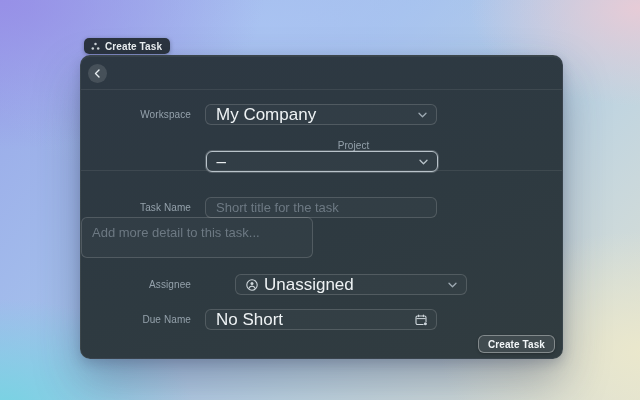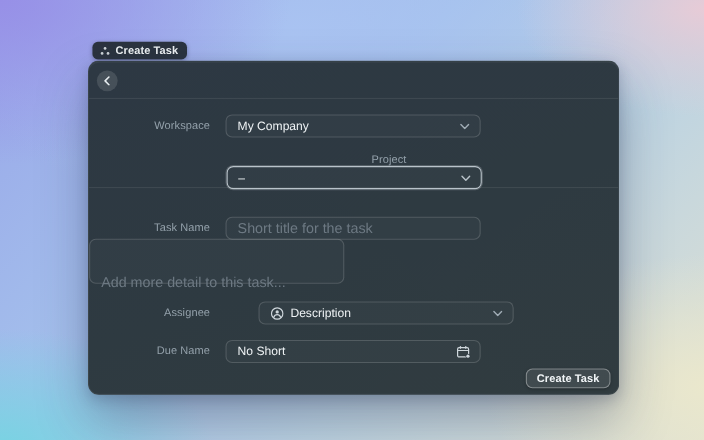--- a/index.html
+++ b/index.html
@@ -44,27 +44,27 @@
     font-size:10px;color:#94a1ab;letter-spacing:.1px;
   }
   .control{
     position:relative;width:232px;height:21px;box-sizing:border-box;flex:none;
     background:rgba(255,255,255,0.025);
     border:1px solid rgba(255,255,255,0.15);border-radius:6px;
     display:flex;align-items:center;padding:0 10px;gap:6px;cursor:pointer;
   }
   .control.focused{border-color:#b9c3ca;box-shadow:0 0 0 1px rgba(226,233,237,0.22);}
   .control.area{height:41px;align-items:flex-start;padding:0;}
-  .val{font-size:11px;font-weight:500;color:#eef2f4;white-space:nowrap;}
+  .val{font-size:17px;font-weight:500;color:#eef2f4;white-space:nowrap;}
   .control input,.control textarea{
     width:100%;height:100%;background:transparent;border:none;outline:none;resize:none;
     font-family:"Liberation Sans","DejaVu Sans",sans-serif;
     font-size:13px;color:#eef2f4;padding:0;
   }
-  .control.area textarea{padding:6px 10px;line-height:1.35;margin-top:24px;}
+  .control.area textarea{padding:6px 10px;line-height:1.35;}
   .control input::placeholder,.control textarea::placeholder{color:#6d7983;font-weight:400;}
   .chev{position:absolute;right:9px;top:50%;transform:translateY(-50%);display:flex;}
   .cal{position:absolute;right:8px;top:50%;transform:translateY(-50%);display:flex;}
   .submit{
     position:absolute;right:7px;bottom:5px;height:18px;padding:0 9px;
     border-radius:6px;border:1px solid rgba(255,255,255,0.35);
     background:rgba(255,255,255,0.08);color:#f2f6f8;cursor:pointer;
     font-family:"Liberation Sans","DejaVu Sans",sans-serif;
     font-size:10px;font-weight:700;letter-spacing:.1px;
     box-shadow:0 1px 3px rgba(0,0,0,0.25);
@@ -132,21 +132,21 @@
   </div>
 
   <div class="row" style="top:218px;gap:30px;">
     <div class="lbl">Assignee</div>
     <div class="control">
       <svg width="12" height="12" viewBox="0 0 12 12">
         <circle cx="6" cy="6" r="5.2" fill="none" stroke="#cfd7dc" stroke-width="1.1"></circle>
         <circle cx="6" cy="4.6" r="1.5" fill="#cfd7dc"></circle>
         <path d="M2.9,9.4 C3.4,7.8 4.5,7.1 6,7.1 C7.5,7.1 8.6,7.8 9.1,9.4" fill="none" stroke="#cfd7dc" stroke-width="1.1" stroke-linecap="round"></path>
       </svg>
-      <span class="val">Description</span>
+      <span class="val">Unassigned</span>
       <span class="chev">
         <svg width="9" height="6" viewBox="0 0 9 6">
             <polyline points="1,1.2 4.5,4.8 8,1.2" fill="none" stroke="#9fabb4" stroke-width="1.3" stroke-linecap="round" stroke-linejoin="round"></polyline>
           </svg>
       </span>
     </div>
   </div>
 
   <div class="row" style="top:253px;">
     <div class="lbl">Due Name</div>

